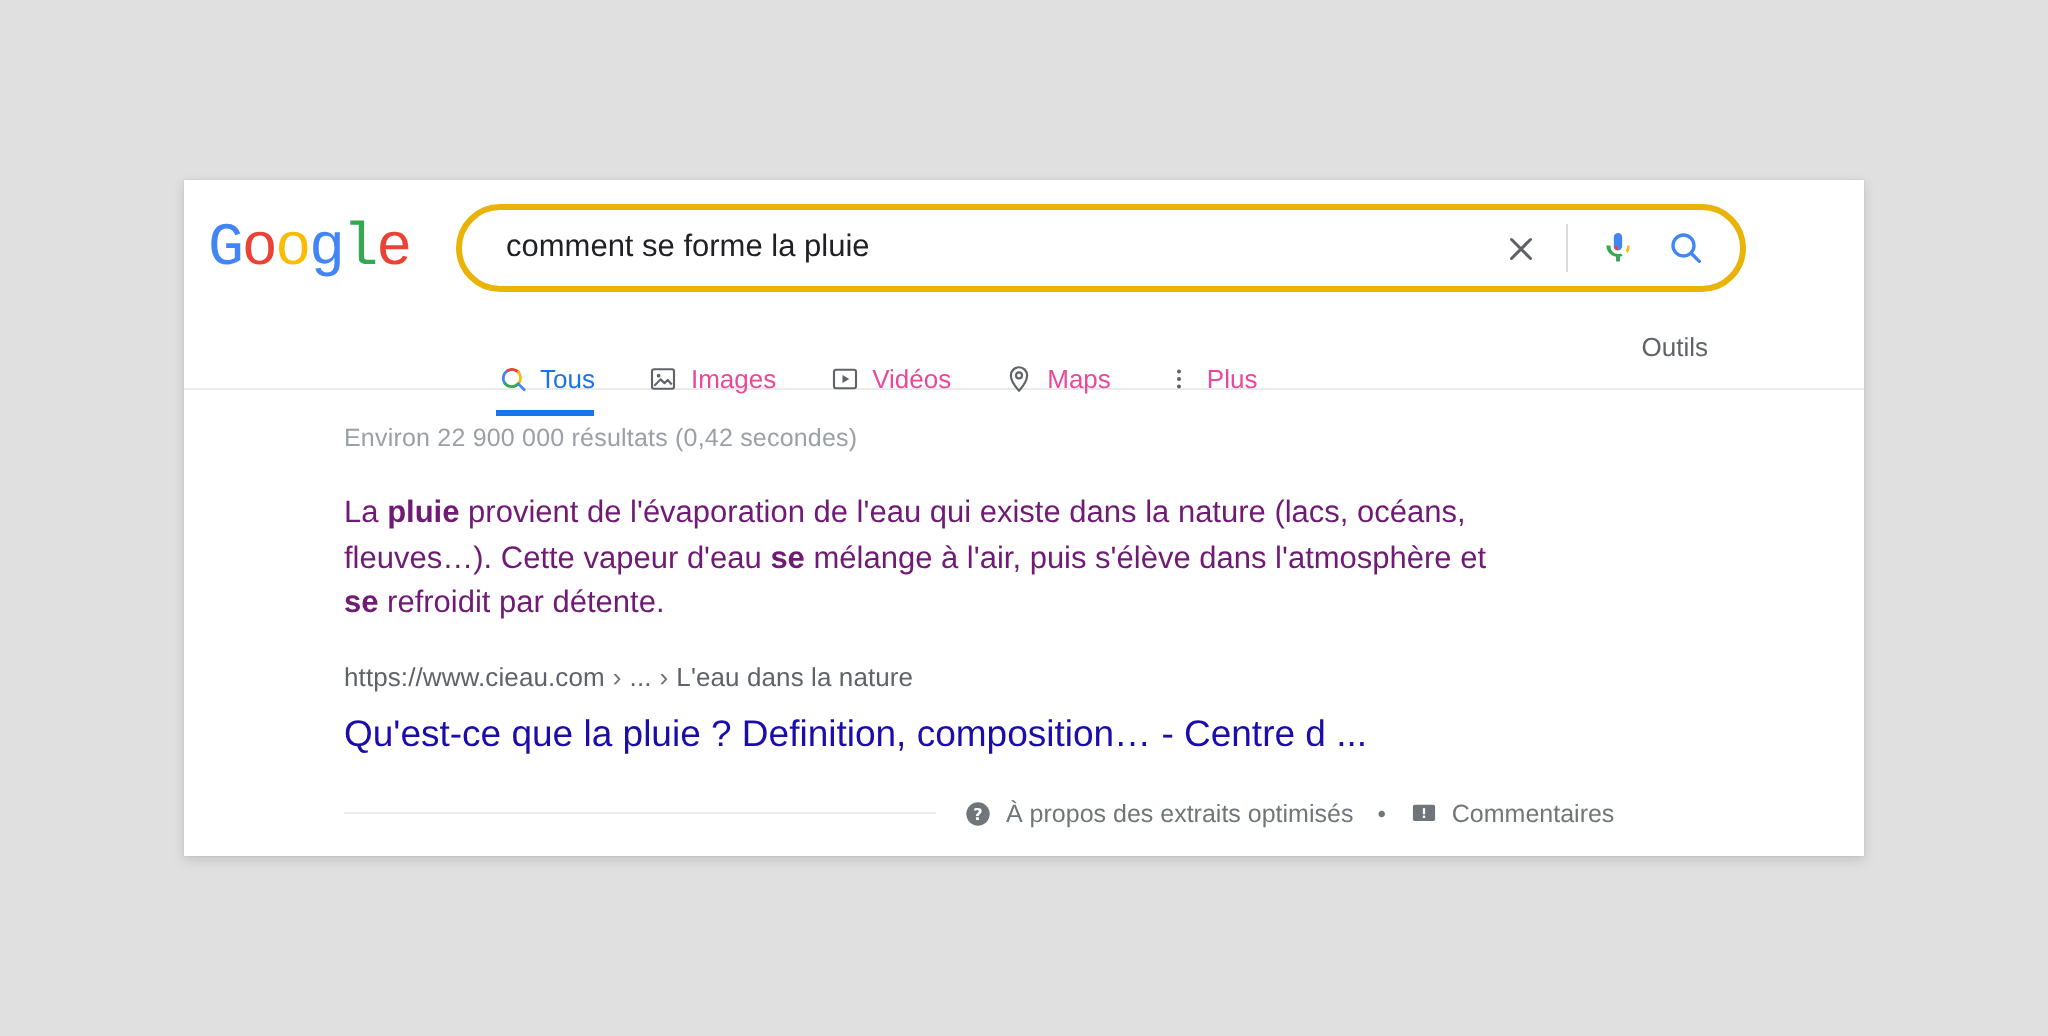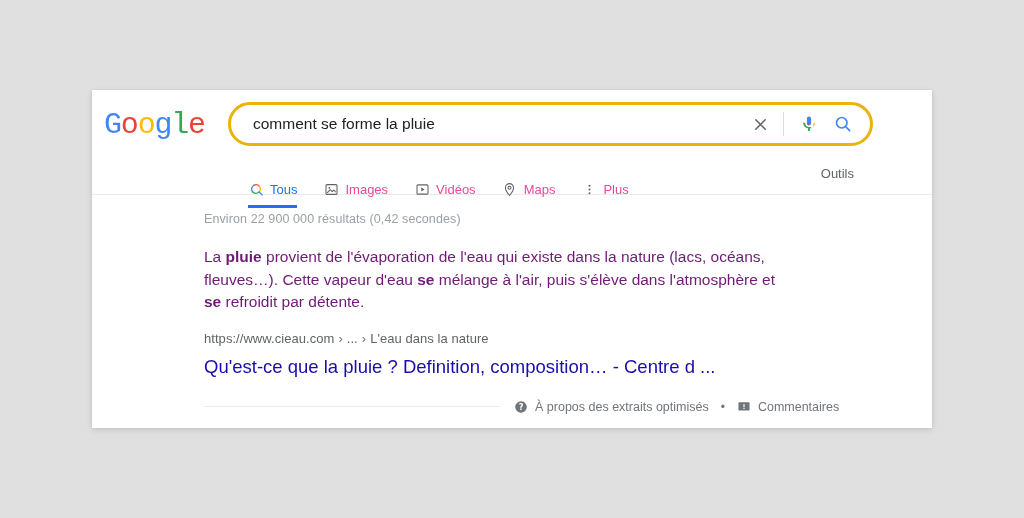--- a/index.html
+++ b/index.html
@@ -145,21 +145,21 @@
     position: absolute;
     right: 78px;
     top: 3px;
     font-size: 13px;
     color: #5f6368;
     cursor: pointer;
     line-height: 26px;
   }
 
   
-  .body { position: relative; padding-left: 112px; }
+  .body { position: relative; padding-left: 80px; }
 
   .result-stats {
     font-size: 12.5px;
     color: #9aa0a6;
     margin-top: 17px;
     letter-spacing: 0.1px;
   }
 
   .snippet {
     margin-top: 20px;

